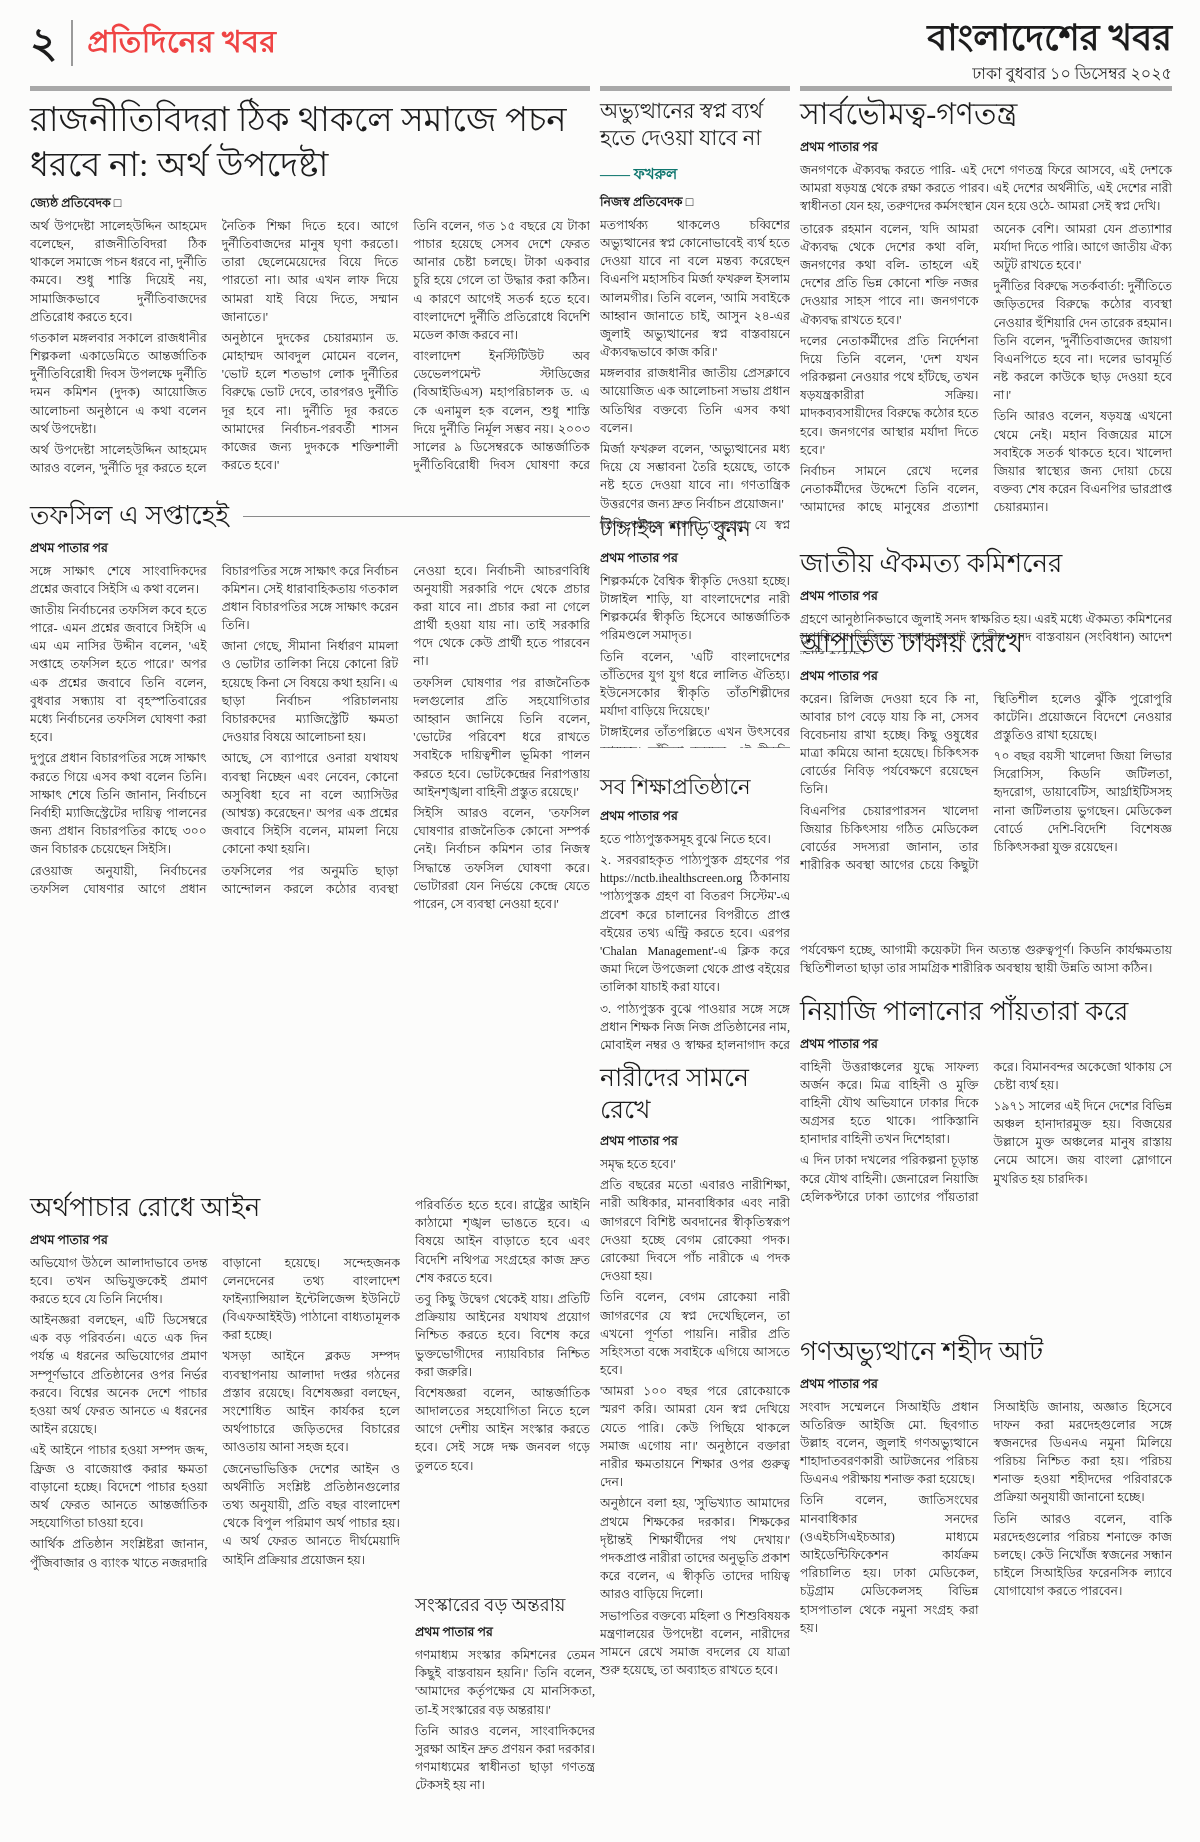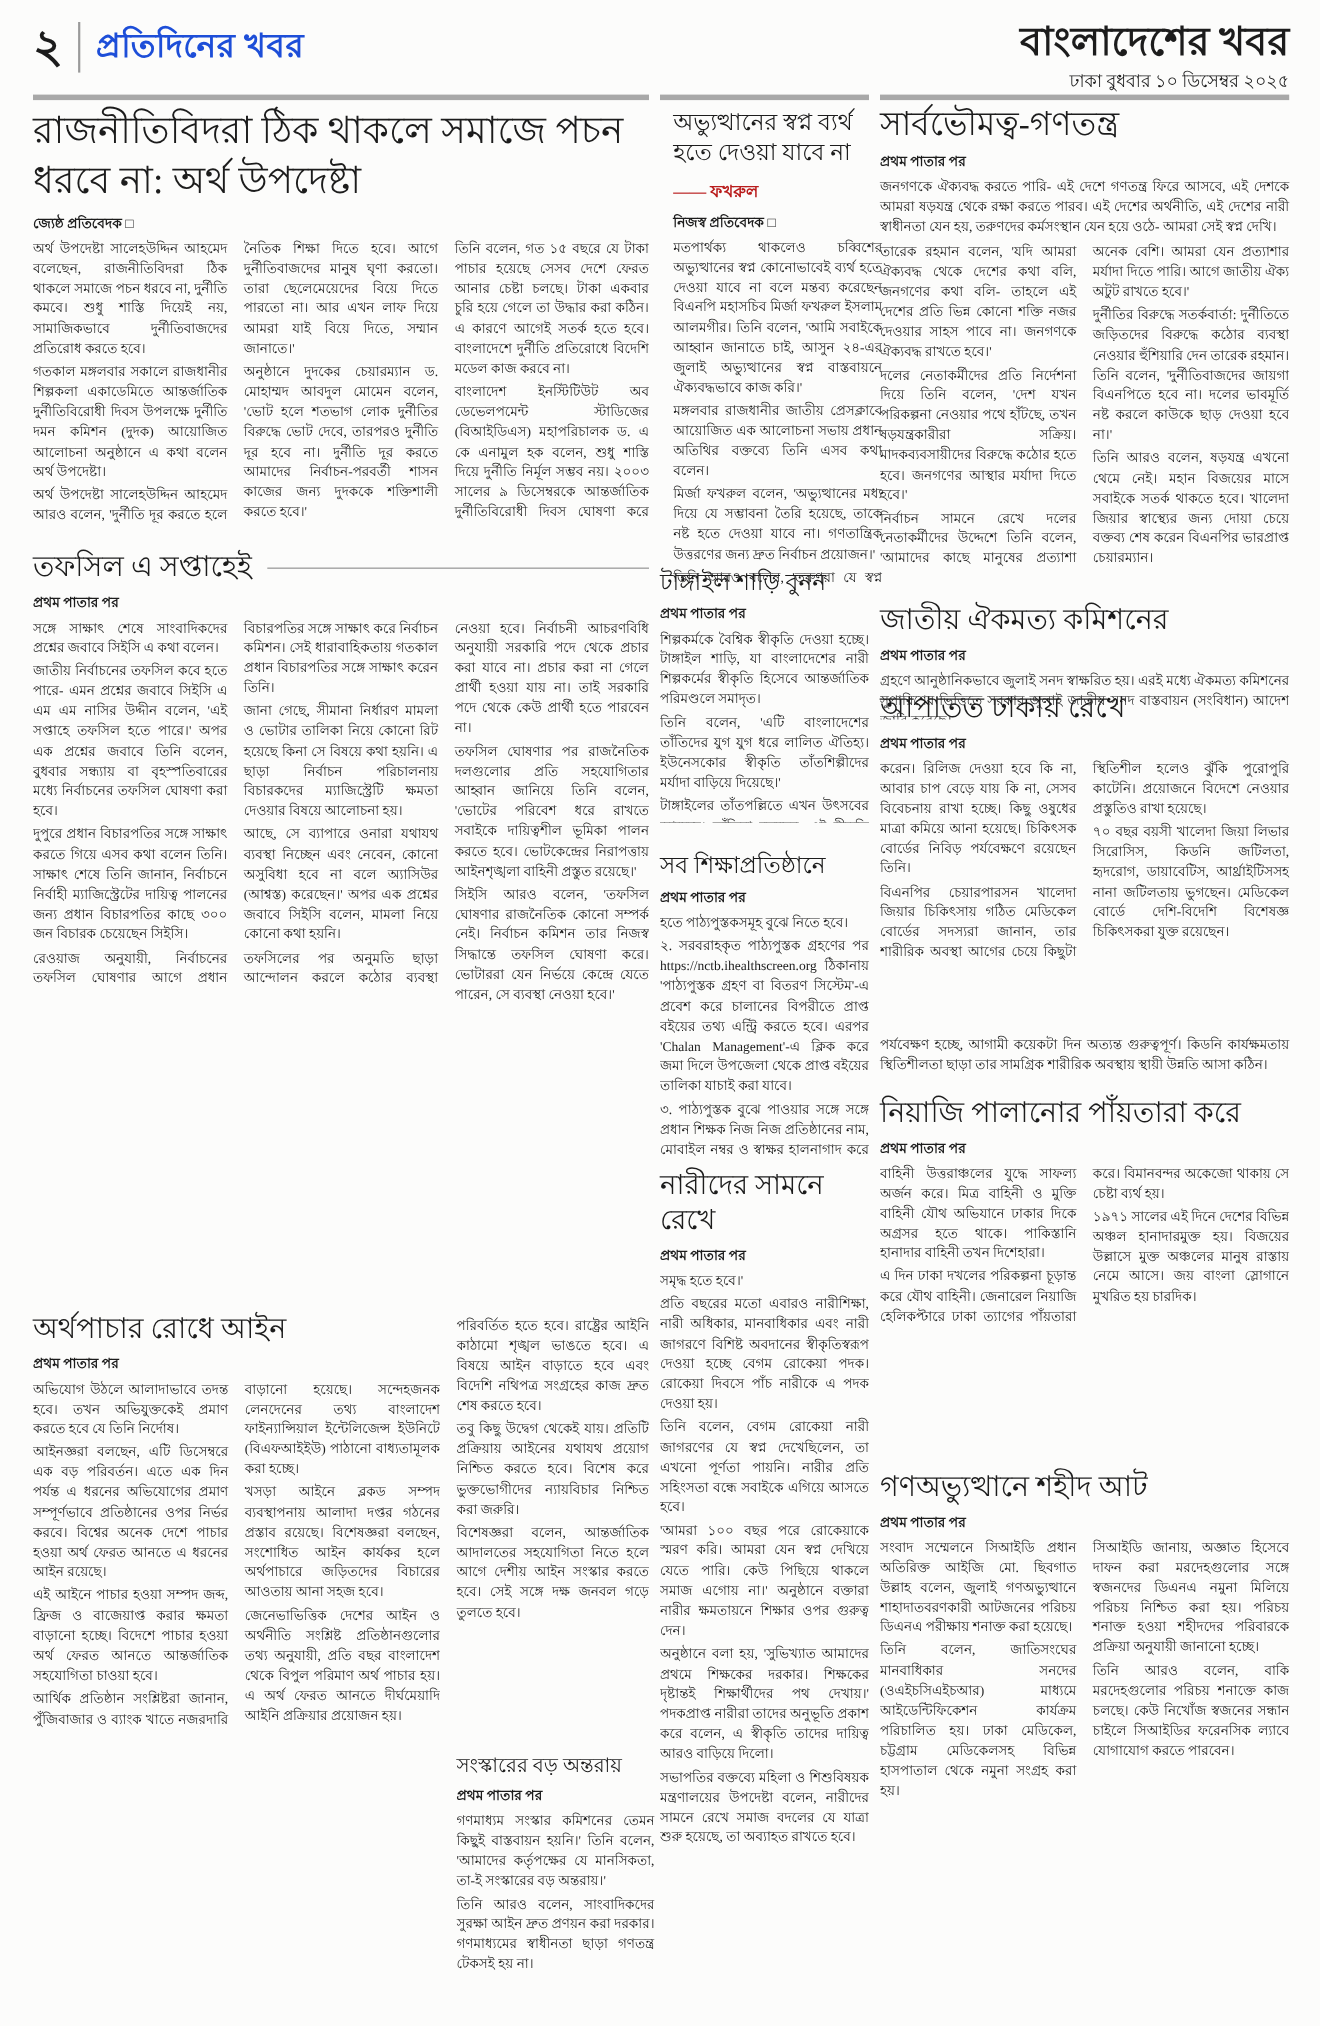--- a/index.html
+++ b/index.html
@@ -9,39 +9,39 @@
     background:#fcfcfb;
     color:#1c1c1c;
     font-family:"Liberation Serif","DejaVu Serif",serif;
     overflow:hidden;
   }
   .abs { position:absolute; }
 
   
   .page-num { font-size:42px; font-weight:700; line-height:1; }
   .hdr-divider { width:2px; background:#9a9a9a; }
-  .section-name { font-size:30px; font-weight:700; color:#1d4ed8; letter-spacing:.5px; }
+  .section-name { font-size:30px; font-weight:700; color:#ef4444; letter-spacing:.5px; }
   .masthead { font-size:36px; font-weight:700; text-align:right; line-height:1.05; }
   .dateline { font-size:16px; text-align:right; margin-top:4px; }
 
   
   .topbar { height:5px; background:#a8a8a8; }
 
   
   .hl-main { font-size:34px; line-height:1.32; font-weight:500; }
   .hl-med  { font-size:26px; line-height:1.25; font-weight:500; }
   .hl-col  { font-size:21px; line-height:1.28; font-weight:500; }
   .hl-sm   { font-size:25px; line-height:1.28; font-weight:500; }
   .hl-big-right { font-size:30px; line-height:1.2; font-weight:500; }
 
   .heading-row { display:flex; align-items:center; }
   .heading-row .hrule { flex:1; border-top:1px solid #8a8a8a; margin-left:14px; }
 
   .byline, .continued { font-size:12.5px; font-weight:700; margin:6px 0 3px; }
-  .attribution { font-size:15px; font-weight:700; color:#b91c1c; margin-top:10px; }
+  .attribution { font-size:15px; font-weight:700; color:#0f766e; margin-top:10px; }
 
   .body-text { font-size:12.3px; line-height:1.48; text-align:justify; overflow:hidden; }
   .body-text p { margin:0 0 3px; }
   .cols-3 { column-count:3; column-gap:15px; }
   .cols-2 { column-count:2; column-gap:15px; }
   .lead-para, .closing-para { font-size:12.3px; line-height:1.48; text-align:justify; margin-top:3px; }
 </style>
 </head>
 <body>
 
@@ -117,21 +117,21 @@
 
 <article class="abs" style="left:415px; top:1594px; width:180px;">
   <h2 class="hl-sm" style="font-size:18px;">সংস্কারের বড় অন্তরায়</h2>
   <div class="continued">প্রথম পাতার পর</div>
   <div class="body-text" style="height:168px;">
       <p>গণমাধ্যম সংস্কার কমিশনের তেমন কিছুই বাস্তবায়ন হয়নি।' তিনি বলেন, 'আমাদের কর্তৃপক্ষের যে মানসিকতা, তা-ই সংস্কারের বড় অন্তরায়।'</p>
       <p>তিনি আরও বলেন, সাংবাদিকদের সুরক্ষা আইন দ্রুত প্রণয়ন করা দরকার। গণমাধ্যমের স্বাধীনতা ছাড়া গণতন্ত্র টেকসই হয় না।</p>
     </div>
 </article>
 
-<article class="abs" style="left:600px; top:98px; width:190px;margin-left:12px;">
+<article class="abs" style="left:600px; top:98px; width:190px;">
   <h2 class="hl-col">অভ্যুত্থানের স্বপ্ন ব্যর্থ হতে দেওয়া যাবে না</h2>
   <div class="attribution">—— ফখরুল</div>
   <div class="byline">নিজস্ব প্রতিবেদক □</div>
   <div class="body-text" style="height:318px;">
       <p>মতপার্থক্য থাকলেও চব্বিশের অভ্যুত্থানের স্বপ্ন কোনোভাবেই ব্যর্থ হতে দেওয়া যাবে না বলে মন্তব্য করেছেন বিএনপি মহাসচিব মির্জা ফখরুল ইসলাম আলমগীর। তিনি বলেন, 'আমি সবাইকে আহ্বান জানাতে চাই, আসুন ২৪-এর জুলাই অভ্যুত্থানের স্বপ্ন বাস্তবায়নে ঐক্যবদ্ধভাবে কাজ করি।'</p>
       <p>মঙ্গলবার রাজধানীর জাতীয় প্রেসক্লাবে আয়োজিত এক আলোচনা সভায় প্রধান অতিথির বক্তব্যে তিনি এসব কথা বলেন।</p>
       <p>মির্জা ফখরুল বলেন, 'অভ্যুত্থানের মধ্য দিয়ে যে সম্ভাবনা তৈরি হয়েছে, তাকে নষ্ট হতে দেওয়া যাবে না। গণতান্ত্রিক উত্তরণের জন্য দ্রুত নির্বাচন প্রয়োজন।'</p>
       <p>তিনি আরও বলেন, 'তরুণরা যে স্বপ্ন দেখেছে, সেই স্বপ্ন পূরণের দায়িত্ব আমাদের সবার। রাজনৈতিক দলগুলোর মধ্যে মতপার্থক্য থাকবে, কিন্তু জাতীয় স্বার্থে সবাইকে এক থাকতে হবে।'</p>
     </div>
 </article>

